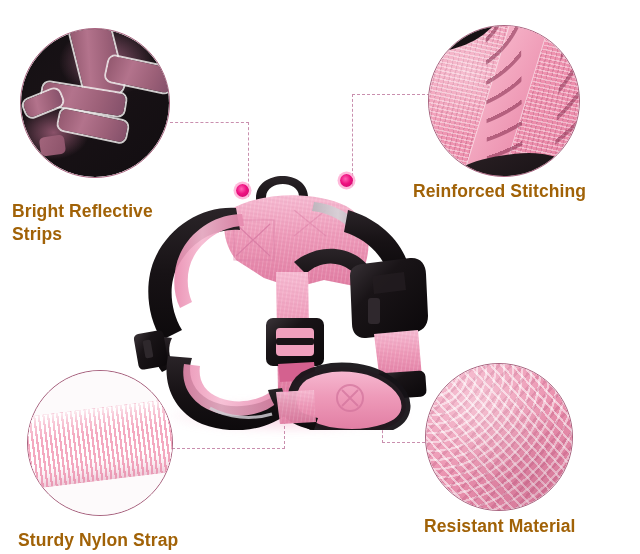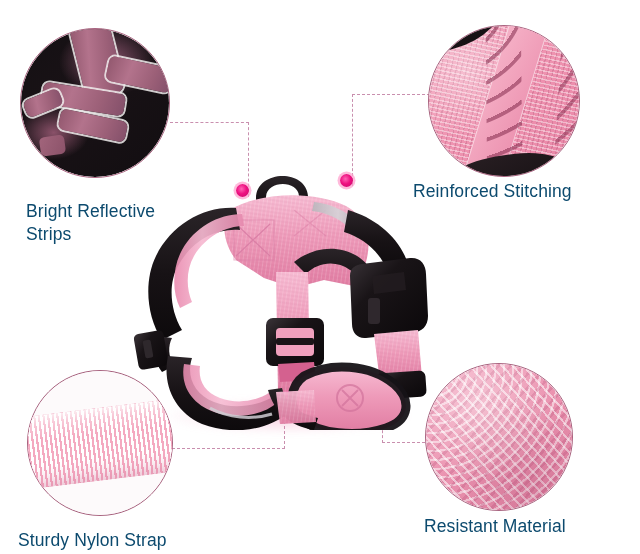--- a/index.html
+++ b/index.html
@@ -45,26 +45,26 @@
     overflow: hidden;
     background: #fbf7f9;
   }
   .circle-inner {
     position: absolute;
     inset: 0;
     border-radius: 50%;
   }
   .caption {
     position: absolute;
-    color: #0c4a6e;
+    color: #a16207;
     font-size: 17.5px;
     line-height: 23px;
     letter-spacing: 0.1px;
     white-space: pre-line;
-    font-weight: 400;
+    font-weight: 700;
   }
 
   
   .tex-reflective {
     background:
       radial-gradient(ellipse 52% 38% at 58% 22%, #8d5670 0%, rgba(141,86,112,0) 62%),
       radial-gradient(ellipse 40% 30% at 22% 70%, #8a5169 0%, rgba(138,81,105,0) 60%),
       linear-gradient(140deg, #141013 0%, #191216 40%, #120e11 100%);
   }
   .rstrap {
@@ -196,21 +196,21 @@
     <div class="circle" style="left:20px; top:28px; width:150px; height:150px;">
       <div class="circle-inner tex-reflective">
         <div class="rstrap r1"></div>
         <div class="rstrap r4"></div>
         <div class="rstrap r2"></div>
         <div class="rstrap r3"></div>
         <div class="rstrap r5"></div>
         <div class="rblob b1"></div>
       </div>
     </div>
-    <div class="caption" style="left:26px; top:200px; width:200px;">Bright Reflective
+    <div class="caption" style="left:12px; top:200px; width:200px;">Bright Reflective
 Strips</div>
   </div>
   <div class="dot" style="left:236px; top:184px;"></div>
 
   <div class="callout">
     <div class="circle" style="left:428px; top:25px; width:152px; height:152px;">
       <div class="circle-inner tex-stitch">
         <div class="dark-corner dc-tl"></div>
         <div class="stitch-band s1"></div>
         <div class="holes band"></div>

